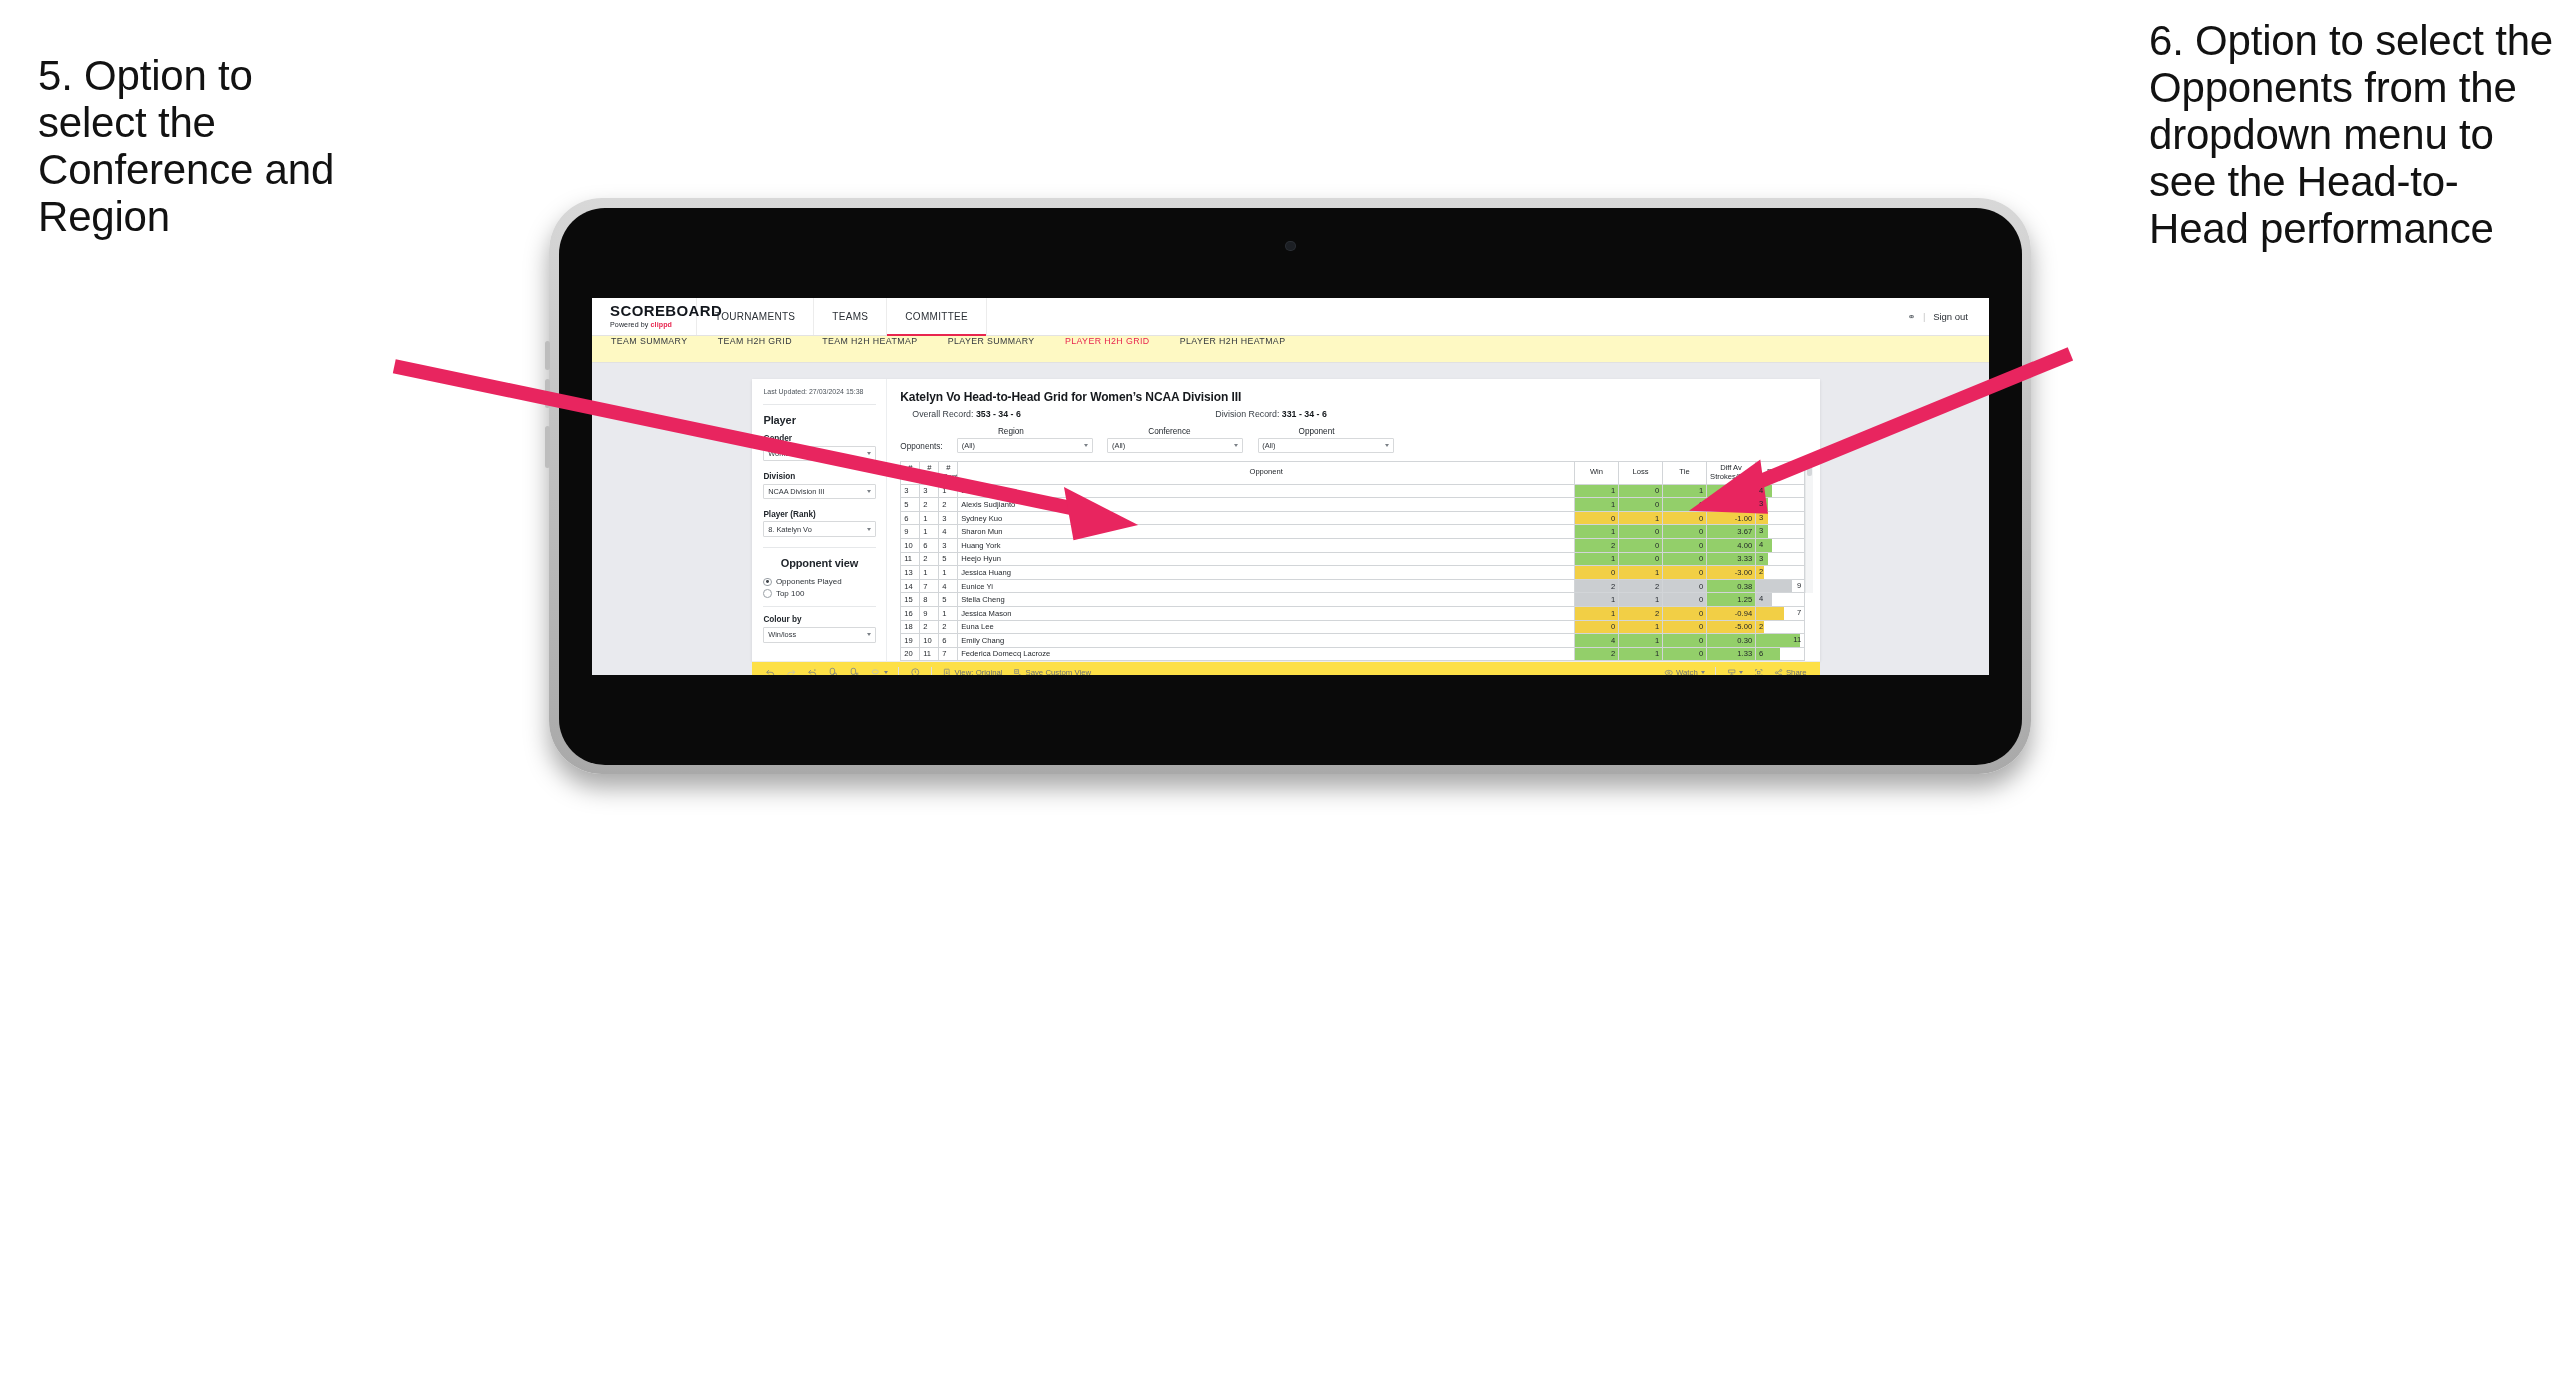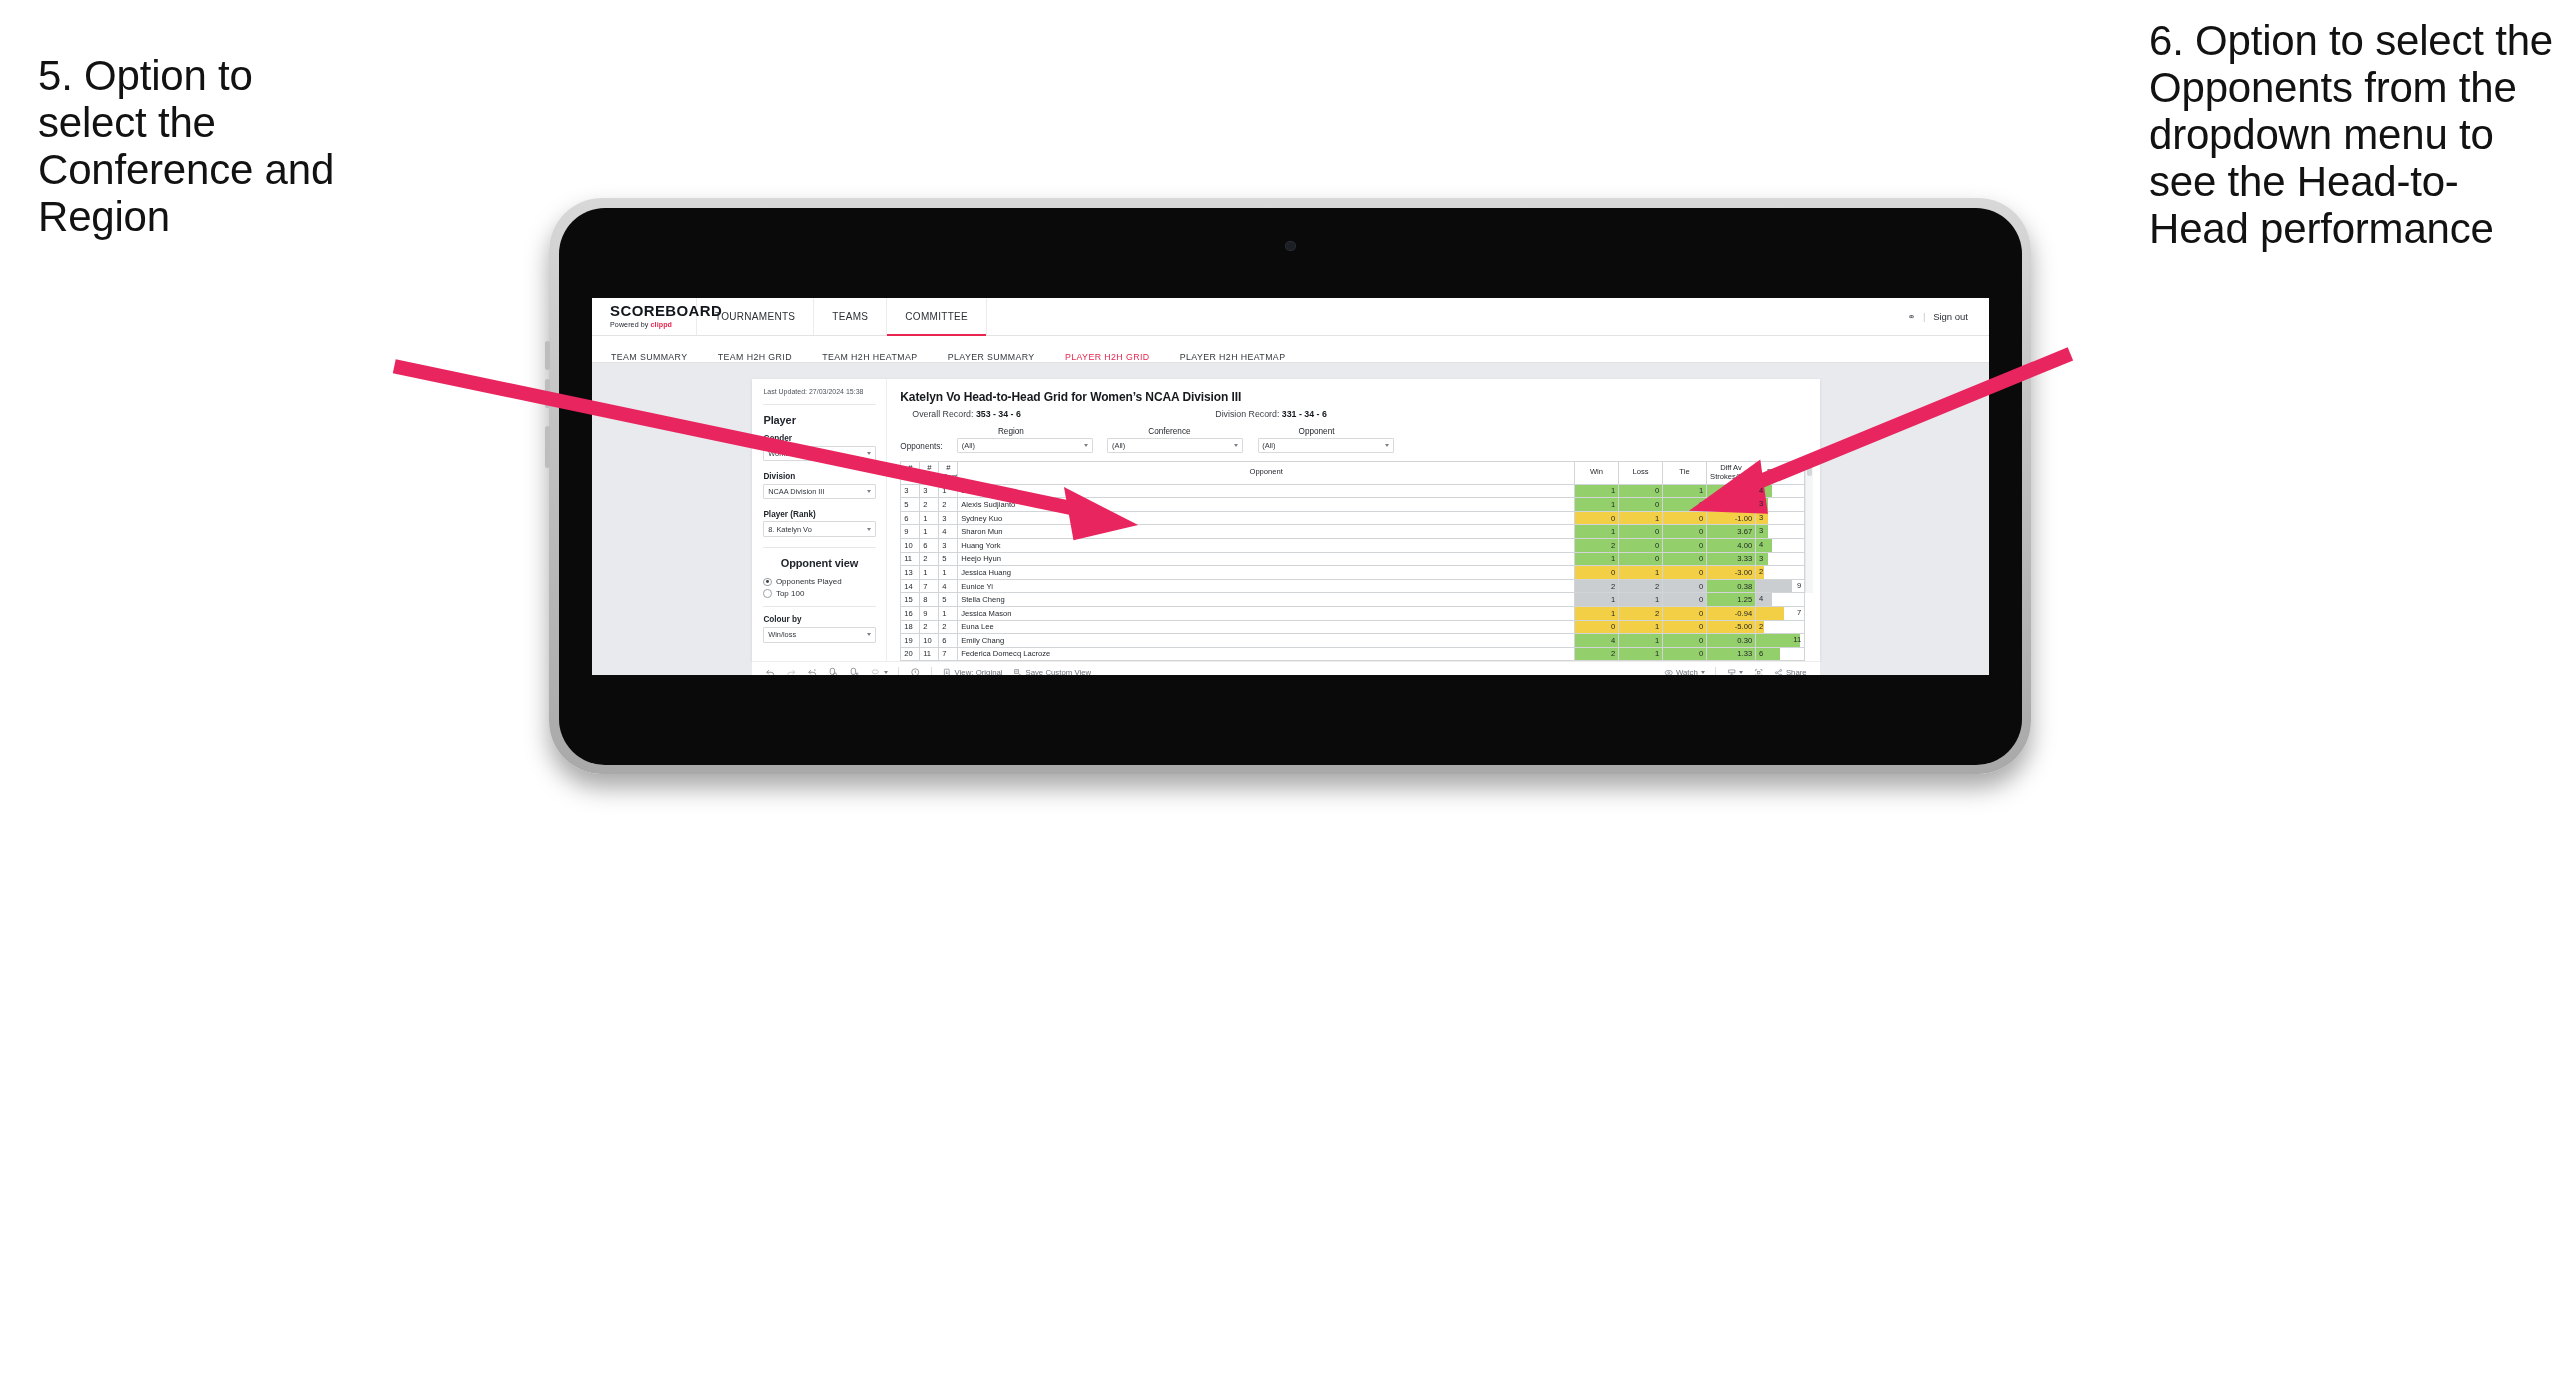--- a/index.html
+++ b/index.html
@@ -71,22 +71,22 @@
     content:"";position:absolute;left:0;right:0;bottom:-1px;height:2.4px;background:#e8254f;
   }
   .topright{
     margin-left:auto;display:flex;align-items:center;padding-right:21px;gap:7.6px;
     font-size:9.5px;color:#2b3036;
   }
   .topright .sep{color:#c6c6c6;}
   .topright .globe{font-size:9.5px;color:#646a70;}
 
   .subnav{
-    height:26px;background:#ffffff;border-bottom:1px solid #e1e1e1;
-    display:flex;align-items:flex-end;padding-left:19px;gap:0;
+    height:26px;background:#fef9c3;border-bottom:1px solid #e1e1e1;
+    display:flex;align-items:flex-start;padding-left:19px;gap:0;
   }
   .subtab{
     font-size:8.8px;color:#33383e;letter-spacing:0.4px;padding:0 17px 0 0;
     margin-right:13.3px;cursor:pointer;white-space:nowrap;
   }
   .subtab.active{color:#e8254f;}
 
   
   .canvas{position:relative;height:314px;background:#e9eaee;padding-top:16px;box-sizing:border-box;}
   .card{
@@ -149,21 +149,21 @@
   .scrolltrack{
     position:absolute;right:-7.6px;top:0;width:6.7px;height:132px;background:#f4f5f6;border-left:1px solid #e7e9ea;
   }
   .scrollthumb{position:absolute;top:1.9px;left:1px;width:4.8px;height:13.3px;background:#d4d7da;border-radius:1.9px;}
   .blankbox{border:1px solid #d2d5d8;border-top:none;height:23px;display:flex;}
   .blankbox div{border-right:1px solid #d2d5d8;box-sizing:border-box;}
   .blankbox div:last-child{border-right:none;}
 
   
   .toolbar{
-    position:absolute;left:160px;top:298px;width:1068px;height:22px;background:#ffffff;
+    position:absolute;left:160px;top:298px;width:1068px;height:22px;background:#fde047;
     border-top:1px solid #ededed;display:flex;align-items:center;padding:0 13.3px;box-sizing:border-box;
     gap:10.5px;font-size:7.8px;color:#5b6066;
   }
   .tb-i{display:flex;align-items:center;gap:2.9px;cursor:pointer;color:#6b7178;}
   .tb-sep{width:1px;height:10.5px;background:#dcdee0;}
   .tb-sp{flex:1;}
   svg{display:block;}
 </style>
 </head>
 <body>

